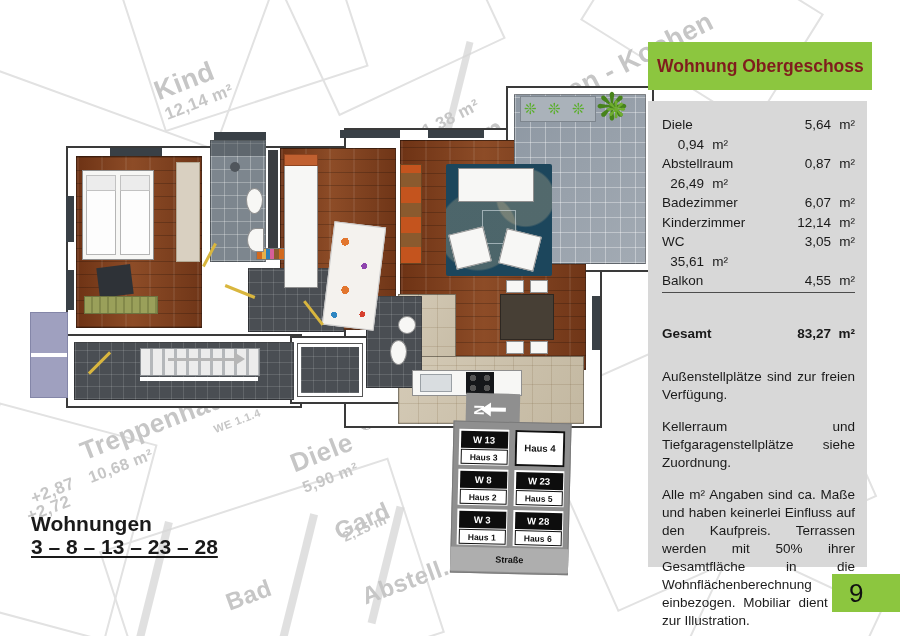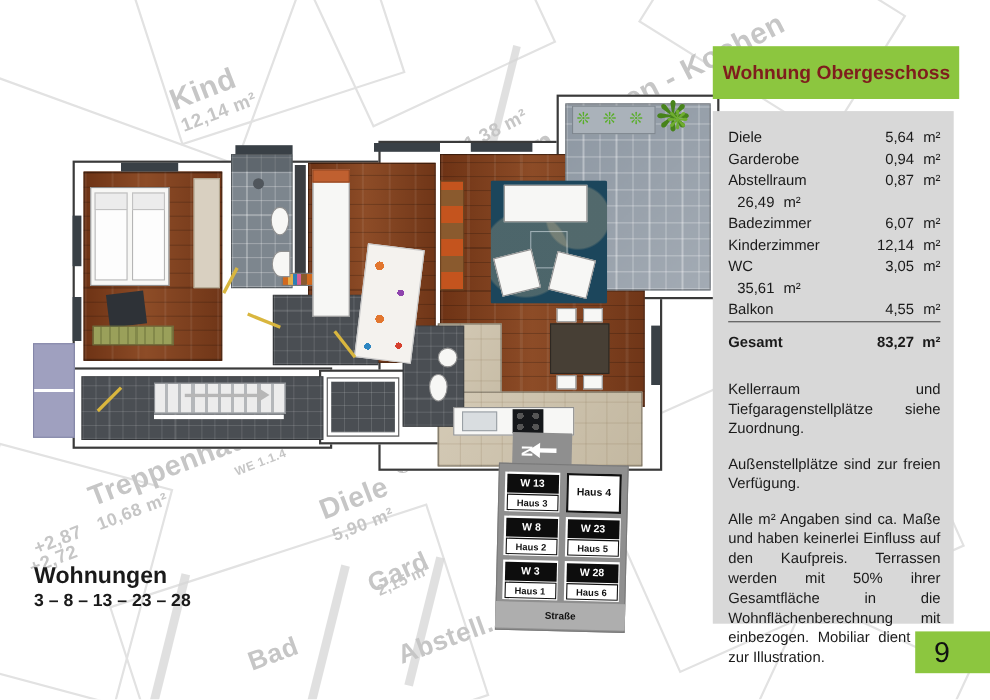--- a/index.html
+++ b/index.html
@@ -51,28 +51,28 @@
         z-index:5;display:flex;align-items:center;padding-left:9px;box-sizing:border-box;
         font-size:17.5px;font-weight:600;color:#7f1d1d;}
   .panel{position:absolute;left:648px;top:101px;width:219px;height:466px;background:#D8D8D8;
         z-index:5;box-sizing:border-box;padding:14px 12px 0 14px;}
   .panel h3{margin:0 0 15px 0;font-size:13.5px;font-weight:bold;}
   .trow{display:flex;font-size:13.5px;line-height:19.5px;}
   .tlabel{flex:1;}
   .tval{width:42px;text-align:right;}
   .tunit{width:24px;text-align:right;}
   .trow--last{border-bottom:1.5px solid #4c4c4c;padding-bottom:1px;}
-  .trow--total{font-weight:bold;margin-top:8px;}
+  .trow--total{font-weight:bold;margin-top:31px;}
   .note{font-size:13.5px;line-height:18px;text-align:justify;margin:0 0 14px 0;}
   .note:first-of-type{margin-top:25px;}
   
   .title-block{position:absolute;left:31px;top:494px;z-index:5;}
   .tb1{font-size:29px;font-weight:bold;line-height:30px;letter-spacing:.5px;}
   .tb2{font-size:21px;font-weight:bold;line-height:23px;margin-top:18px;}
-  .tb3{font-size:16px;font-weight:bold;line-height:23px;}
+  .tb3{font-size:21px;font-weight:bold;line-height:23px;text-decoration:underline;}
   
   .siteplan{position:absolute;left:452px;top:394px;width:124px;height:186px;z-index:6;
         transform:rotate(1.4deg);}
   .north-tab{position:absolute;left:12px;top:0;width:54px;height:36px;background:#8f8f8f;}
   .north-n{position:absolute;left:8px;top:9px;color:#fff;font-weight:bold;font-size:14px;
         transform:rotate(-90deg);}
   .north-arrow{position:absolute;left:24px;top:14px;width:16px;height:4px;background:#fff;}
   .north-arrow:before{content:"";position:absolute;left:-9px;top:-5px;width:0;height:0;
         border-top:7px solid transparent;border-bottom:7px solid transparent;border-right:10px solid #fff;}
   .site-band{position:absolute;left:0;top:28px;width:118px;height:152px;background:#8f8f8f;
@@ -233,21 +233,20 @@
     <span>Wohnung Obergeschoss</span>
   </div>
 
   <div class="panel">
     <div class="trow">
         <span class="tlabel">Diele</span>
         <span class="tval">5,64</span>
         <span class="tunit">m²</span>
       </div>
     <div class="trow">
-        <span class="tlabel">Garderobe</span>
         <span class="tval">0,94</span>
         <span class="tunit">m²</span>
       </div>
     <div class="trow">
         <span class="tlabel">Abstellraum</span>
         <span class="tval">0,87</span>
         <span class="tunit">m²</span>
       </div>
     <div class="trow">
         <span class="tval">26,49</span>
@@ -275,22 +274,22 @@
     <div class="trow trow--last">
         <span class="tlabel">Balkon</span>
         <span class="tval">4,55</span>
         <span class="tunit">m²</span>
       </div>
     <div class="trow trow--total">
         <span class="tlabel">Gesamt</span>
         <span class="tval">83,27</span>
         <span class="tunit">m²</span>
       </div>
+    <p class="note">Außenstellplätze sind zur freien Verfügung.</p>
     <p class="note">Kellerraum und Tiefgaragenstellplätze siehe Zuordnung.</p>
-    <p class="note">Außenstellplätze sind zur freien Verfügung.</p>
     <p class="note">Alle m² Angaben sind ca. Maße und haben keinerlei Einfluss auf den Kaufpreis. Terrassen werden mit 50% ihrer Gesamtfläche in die Wohnflächenberechnung mit einbezogen. Mobiliar dient nur zur Illustration.</p>
   </div>
 
   <div class="title-block">
     <div class="tb2">Wohnungen</div>
     <div class="tb3">3 – 8 – 13 – 23 – 28</div>
   </div>
 
   <div class="siteplan">
     <div class="north-tab">

